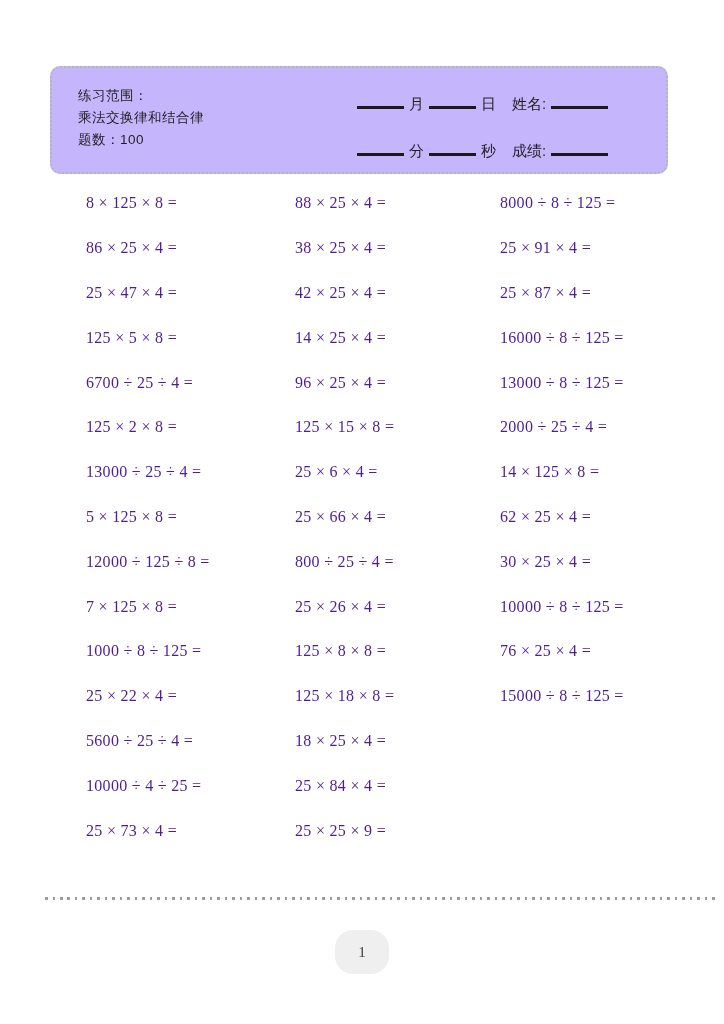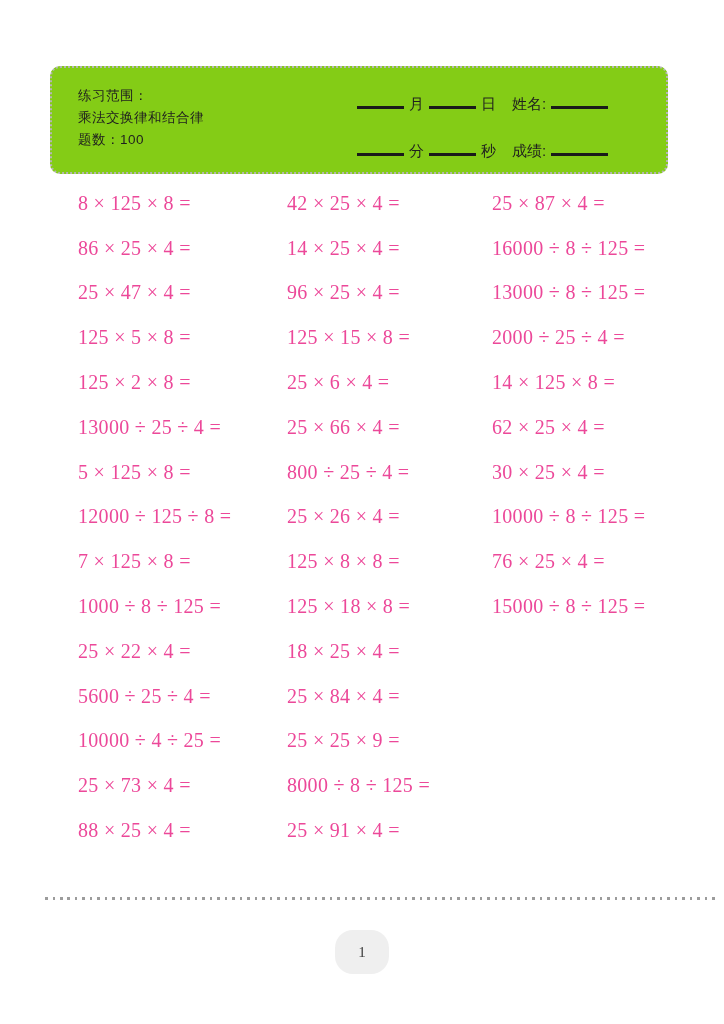--- a/index.html
+++ b/index.html
@@ -13,21 +13,21 @@
   }
   .sheet { position: absolute; inset: 0; }
 
   
   .header-box {
     position: absolute;
     left: 50px; top: 66px;
     width: 614px; height: 104px;
     border: 2px dotted #b5b5b5;
     border-radius: 10px;
-    background: #84cc16;
+    background: #c4b5fd;
   }
   .header-left {
     position: absolute;
     left: 26px; top: 17px;
     font-size: 13.5px;
     line-height: 22px;
     color: #1f1f1f;
     letter-spacing: 0.5px;
   }
   .header-right {
@@ -60,24 +60,25 @@
     left: 78px; top: 181px;
     display: grid;
     grid-template-rows: repeat(15, 44.8px);
     grid-template-columns: 209px 205px auto;
     grid-auto-flow: column;
   }
   .problem {
     display: flex;
     align-items: center;
     font-family: "Liberation Serif", serif;
-    font-size: 20px;
-    color: #ec4899;
+    font-size: 16px;
+    color: #4c1d95;
     white-space: nowrap;
     letter-spacing: 0.3px;
+    margin-left: 8px;
   }
 
   
   .separator {
     position: absolute;
     left: 45px; top: 897px;
     width: 674px; height: 3px;
     background: repeating-linear-gradient(to right, #9c9c9c 0 2.5px, transparent 2.5px 7.5px);
   }
   .page-badge {
@@ -126,31 +127,33 @@
         <span class="blank wide"></span>
       </div>
     </div>
   </div>
 
   <div class="problems" id="problems-grid">
       <div class="problem">8 × 125 × 8 =</div>
       <div class="problem">86 × 25 × 4 =</div>
       <div class="problem">25 × 47 × 4 =</div>
       <div class="problem">125 × 5 × 8 =</div>
+      <div class="problem">6700 ÷ 25 ÷ 4 =</div>
       <div class="problem">125 × 2 × 8 =</div>
       <div class="problem">13000 ÷ 25 ÷ 4 =</div>
       <div class="problem">5 × 125 × 8 =</div>
       <div class="problem">12000 ÷ 125 ÷ 8 =</div>
       <div class="problem">7 × 125 × 8 =</div>
       <div class="problem">1000 ÷ 8 ÷ 125 =</div>
       <div class="problem">25 × 22 × 4 =</div>
       <div class="problem">5600 ÷ 25 ÷ 4 =</div>
       <div class="problem">10000 ÷ 4 ÷ 25 =</div>
       <div class="problem">25 × 73 × 4 =</div>
       <div class="problem">88 × 25 × 4 =</div>
+      <div class="problem">38 × 25 × 4 =</div>
       <div class="problem">42 × 25 × 4 =</div>
       <div class="problem">14 × 25 × 4 =</div>
       <div class="problem">96 × 25 × 4 =</div>
       <div class="problem">125 × 15 × 8 =</div>
       <div class="problem">25 × 6 × 4 =</div>
       <div class="problem">25 × 66 × 4 =</div>
       <div class="problem">800 ÷ 25 ÷ 4 =</div>
       <div class="problem">25 × 26 × 4 =</div>
       <div class="problem">125 × 8 × 8 =</div>
       <div class="problem">125 × 18 × 8 =</div>

